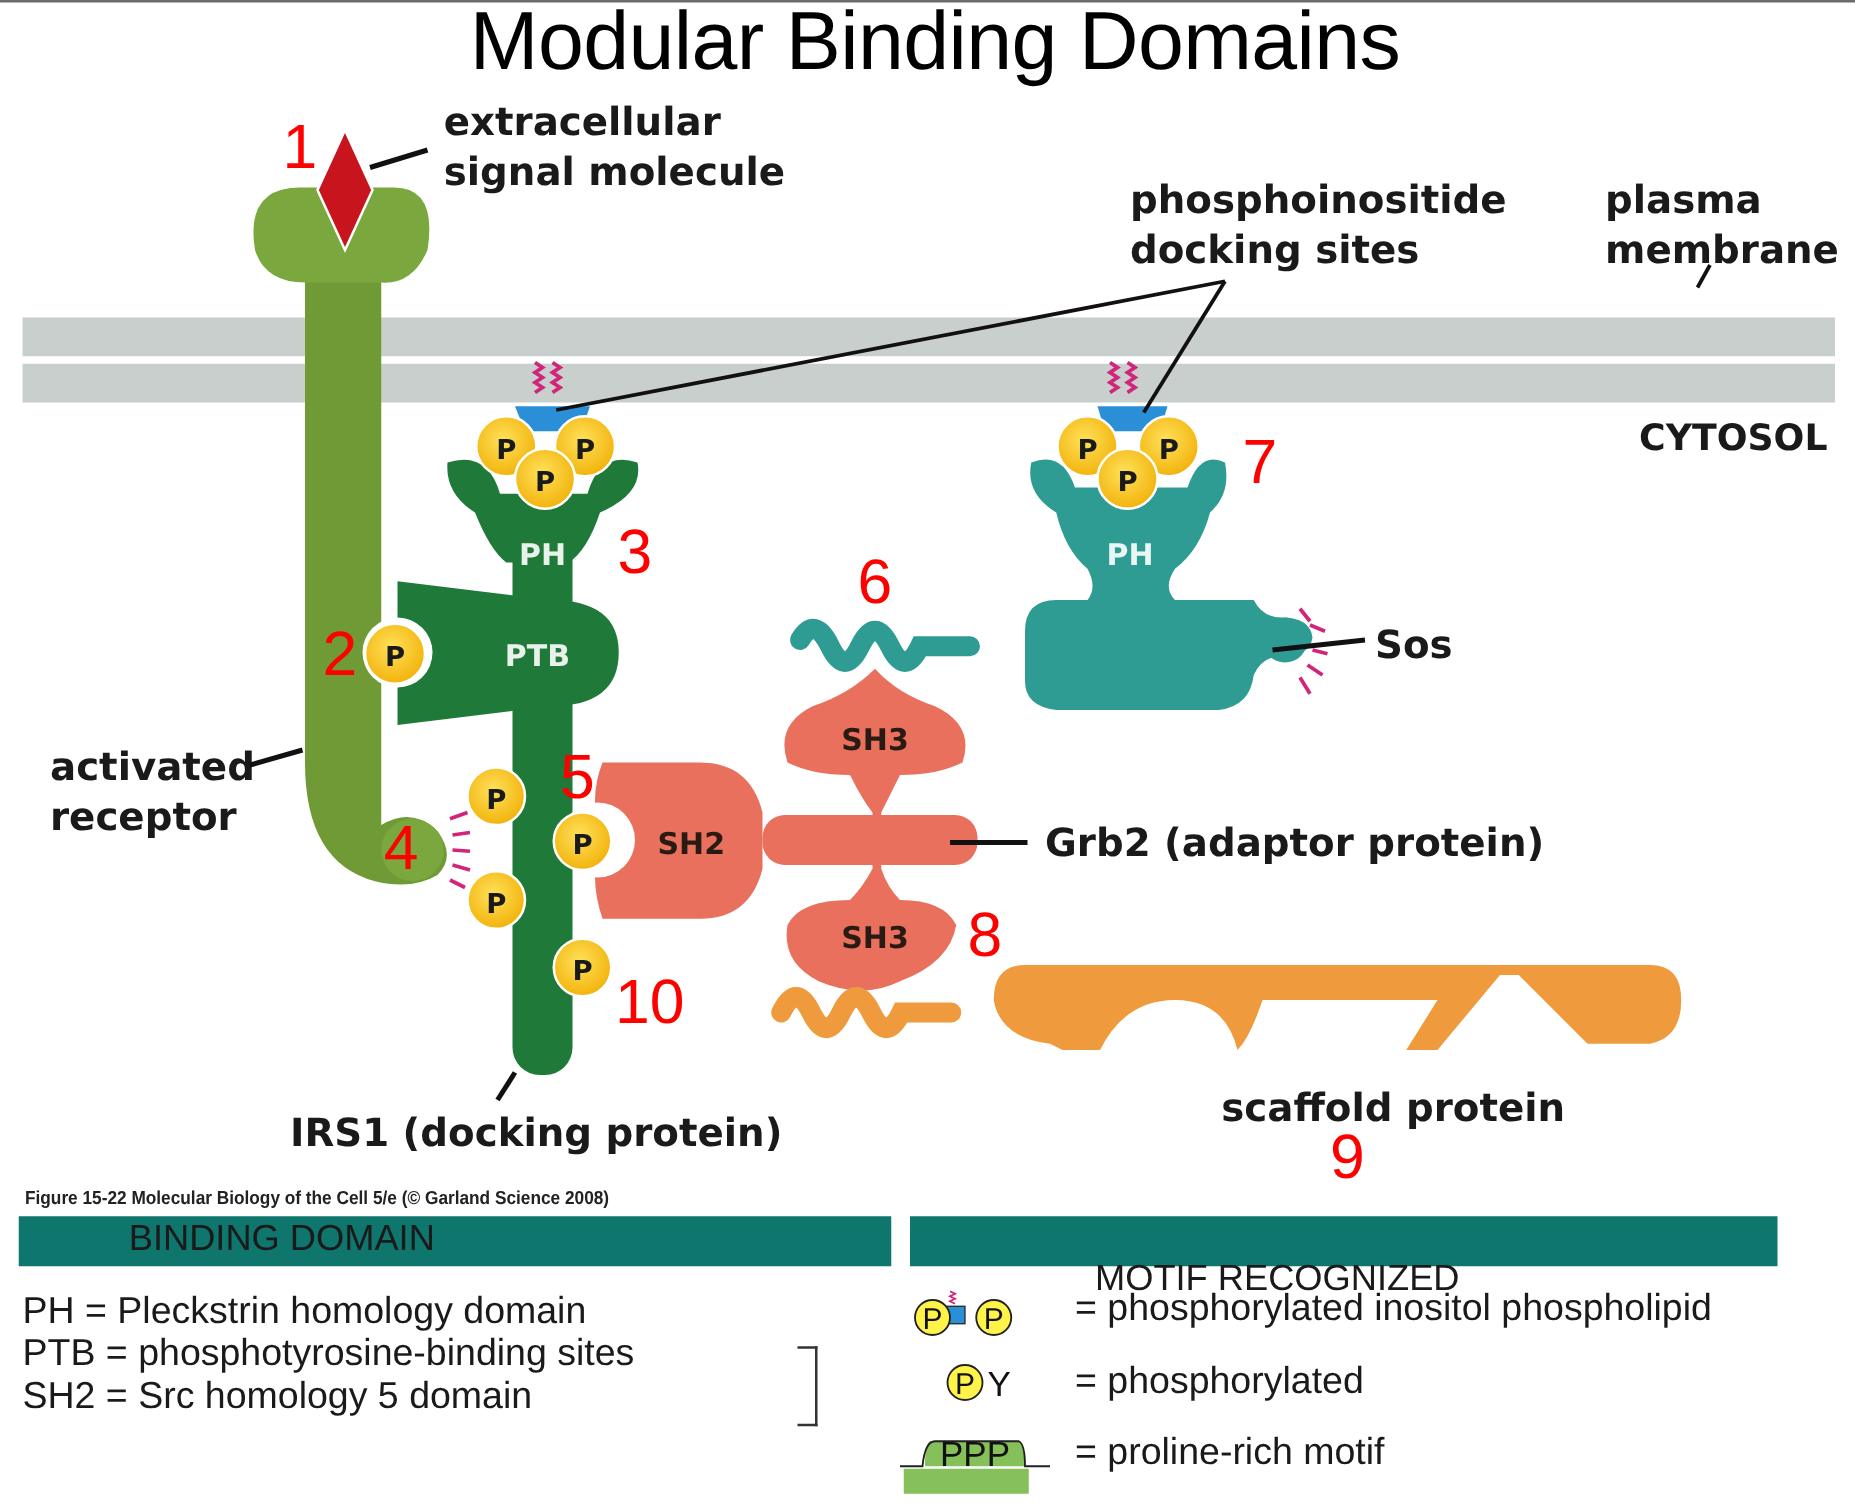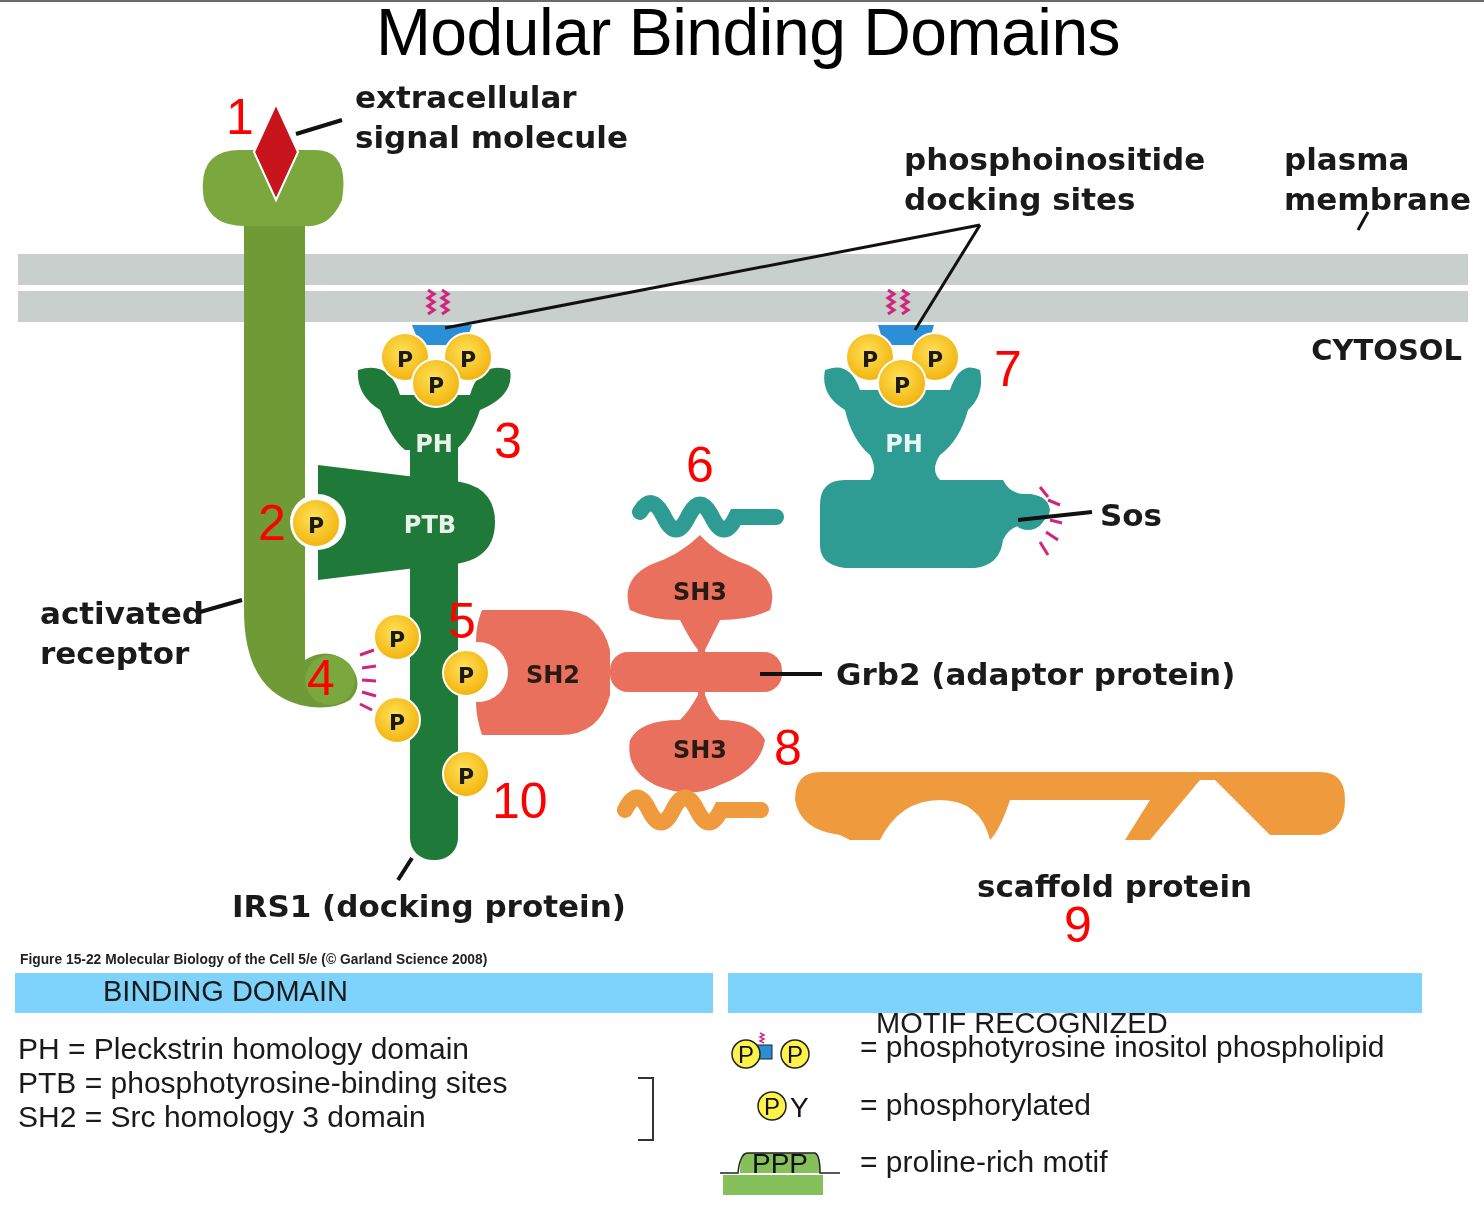--- a/index.html
+++ b/index.html
@@ -4,21 +4,21 @@
 <style>
   html,body{margin:0;padding:0;background:#fff;}
   body{width:1484px;height:1206px;position:relative;overflow:hidden;font-family:"DejaVu Sans",sans-serif;}
   .topbar{position:absolute;left:0;top:0;width:1484px;height:2px;background:#6b6b6b;}
   .title{position:absolute;left:0;top:-6px;width:1496px;text-align:center;font-family:"Liberation Sans",sans-serif;font-size:66px;color:#000;letter-spacing:-0.5px;transform:scaleX(1.0);}
   svg.diag{position:absolute;left:0;top:0;}
   .lbl{font-family:"DejaVu Sans",sans-serif;font-weight:bold;fill:#1a1a1a;}
   .dlbl{font-family:"DejaVu Sans",sans-serif;font-weight:bold;}
   .num{font-family:"Liberation Sans",sans-serif;fill:#ff0000;font-size:50px;}
   .caption{position:absolute;left:20px;top:950px;font-family:"Liberation Sans",sans-serif;font-weight:bold;font-size:15px;color:#222;transform:scaleX(0.92);transform-origin:left;}
-  .band{position:absolute;top:973px;height:40px;background:#7dd3fc;font-family:"Liberation Sans",sans-serif;font-size:29px;color:#1a1a1a;line-height:36px;}
+  .band{position:absolute;top:973px;height:40px;background:#0f766e;font-family:"Liberation Sans",sans-serif;font-size:29px;color:#1a1a1a;line-height:36px;}
   .band1{left:15px;width:698px;}
   .band2{left:728px;width:694px;}
   .band1 span{position:absolute;left:88px;}
   .band2 span{position:absolute;left:148px;margin-top:32px;}
   .legend-left{position:absolute;left:18px;top:1032px;font-family:"Liberation Sans",sans-serif;font-size:30px;color:#1a1a1a;line-height:34px;}
   .legend-left div{white-space:nowrap;}
   .bracket{position:absolute;left:638px;top:1077px;width:14px;height:60px;border-top:2px solid #333;border-right:2px solid #333;border-bottom:2px solid #333;}
   .legend-right{position:absolute;left:860px;font-family:"Liberation Sans",sans-serif;font-size:30px;color:#1a1a1a;white-space:nowrap;}
 </style>
 </head>
@@ -194,21 +194,21 @@
 <div class="band band1">
     <span>BINDING DOMAIN</span>
   </div>
 <div class="band band2">
     <span>MOTIF RECOGNIZED</span>
   </div>
 
 <div class="legend-left">
   <div>PH = Pleckstrin homology domain</div>
   <div>PTB = phosphotyrosine-binding sites</div>
-  <div>SH2 = Src homology 3 domain</div>
+  <div>SH2 = Src homology 5 domain</div>
 </div>
 <div class="bracket"></div>
 
 <svg style="position:absolute;left:720px;top:1025px;" width="140" height="180">
   <g>
     <path d="M40,8 l4,2 l-4,2 l4,2 l-4,2 l4,2" stroke="#d2247a" stroke-width="1.5" fill="none"></path>
     <rect x="30" y="20" width="22" height="14" fill="#2a8fd6" stroke="#222" stroke-width="1"></rect>
     <circle cx="26" cy="29" r="14" fill="#fff34a" stroke="#222" stroke-width="1.5"></circle>
     <text x="26" y="38" text-anchor="middle" font-family="Liberation Sans, sans-serif" font-size="24" fill="#111">P</text>
     <circle cx="75" cy="29" r="14" fill="#fff34a" stroke="#222" stroke-width="1.5"></circle>
@@ -220,15 +220,15 @@
     <text x="70" y="92" font-family="Liberation Sans, sans-serif" font-size="28" fill="#111">Y</text>
   </g>
   <g>
     <rect x="3" y="150" width="100" height="20" fill="#86c05a"></rect>
     <path d="M20,148 Q20,130 24,128 L30,128 L95,128 Q100,130 100,148" fill="#86c05a"></path>
     <path d="M0,148 L18,148 Q20,128 28,128 L95,128 Q100,130 100,148 L120,148" fill="none" stroke="#222" stroke-width="1.5"></path>
     <text x="60" y="148" text-anchor="middle" font-family="Liberation Sans, sans-serif" font-size="28" fill="#111">PPP</text>
   </g>
 </svg>
 
-<div class="legend-right" style="top:1030px;">= phosphotyrosine inositol phospholipid</div>
+<div class="legend-right" style="top:1030px;">= phosphorylated inositol phospholipid</div>
 <div class="legend-right" style="top:1088px;">= phosphorylated</div>
 <div class="legend-right" style="top:1145px;text-align:right;">= proline-rich motif</div>
 
 </body></html>

